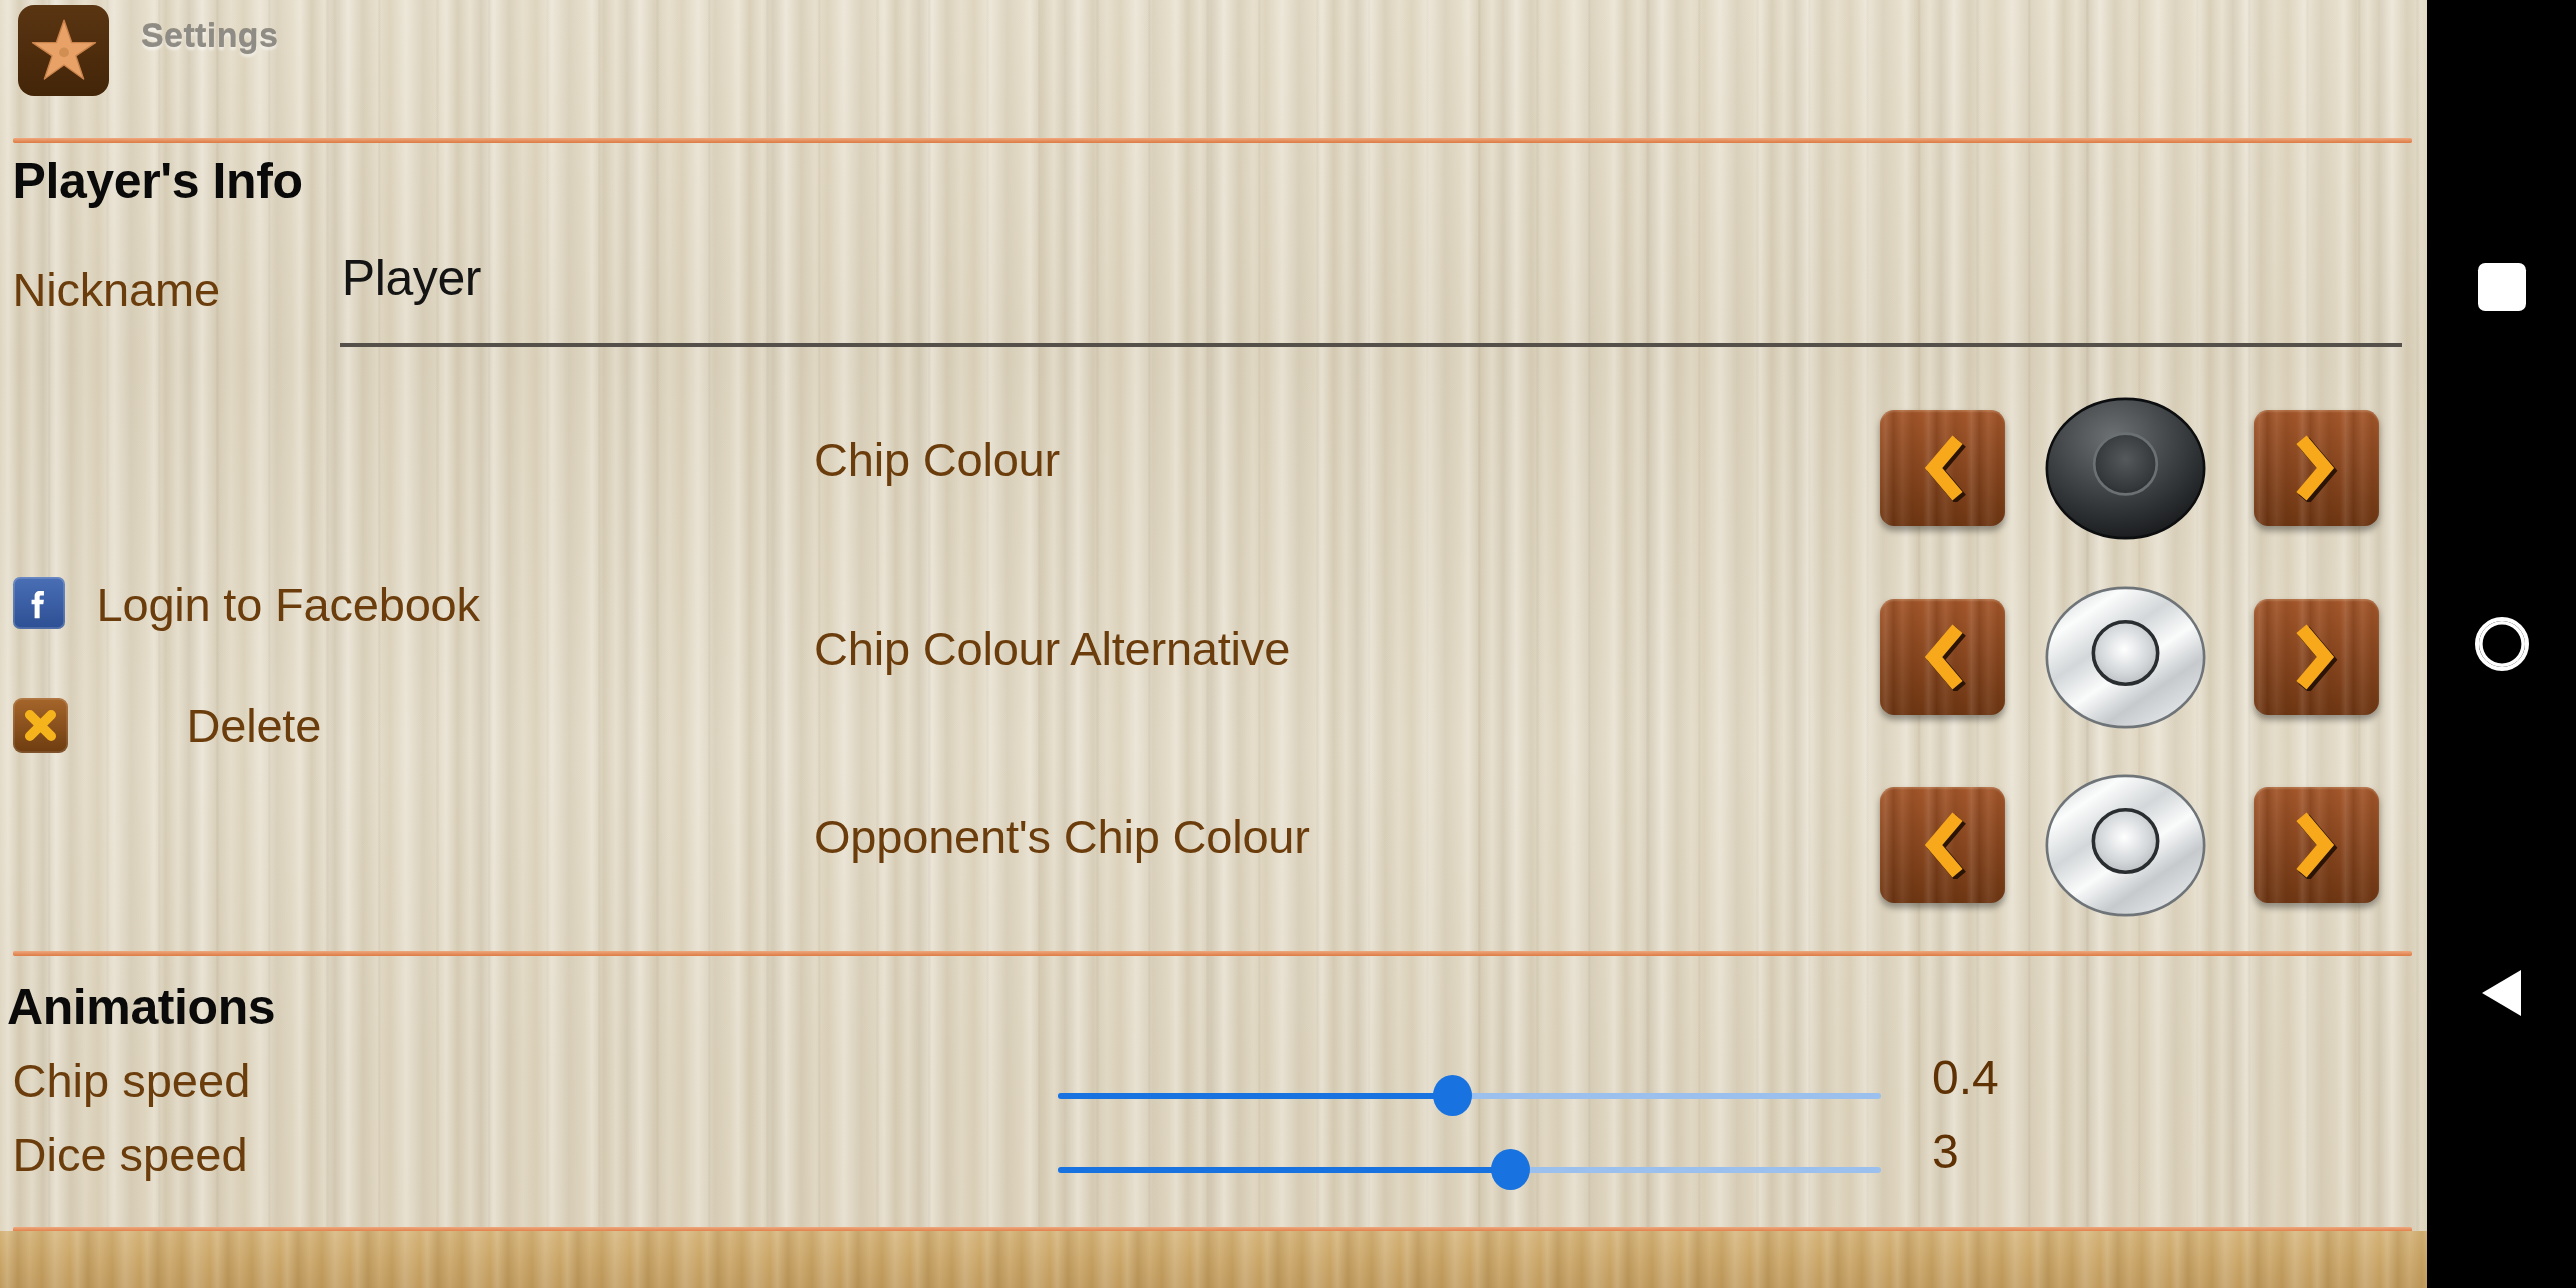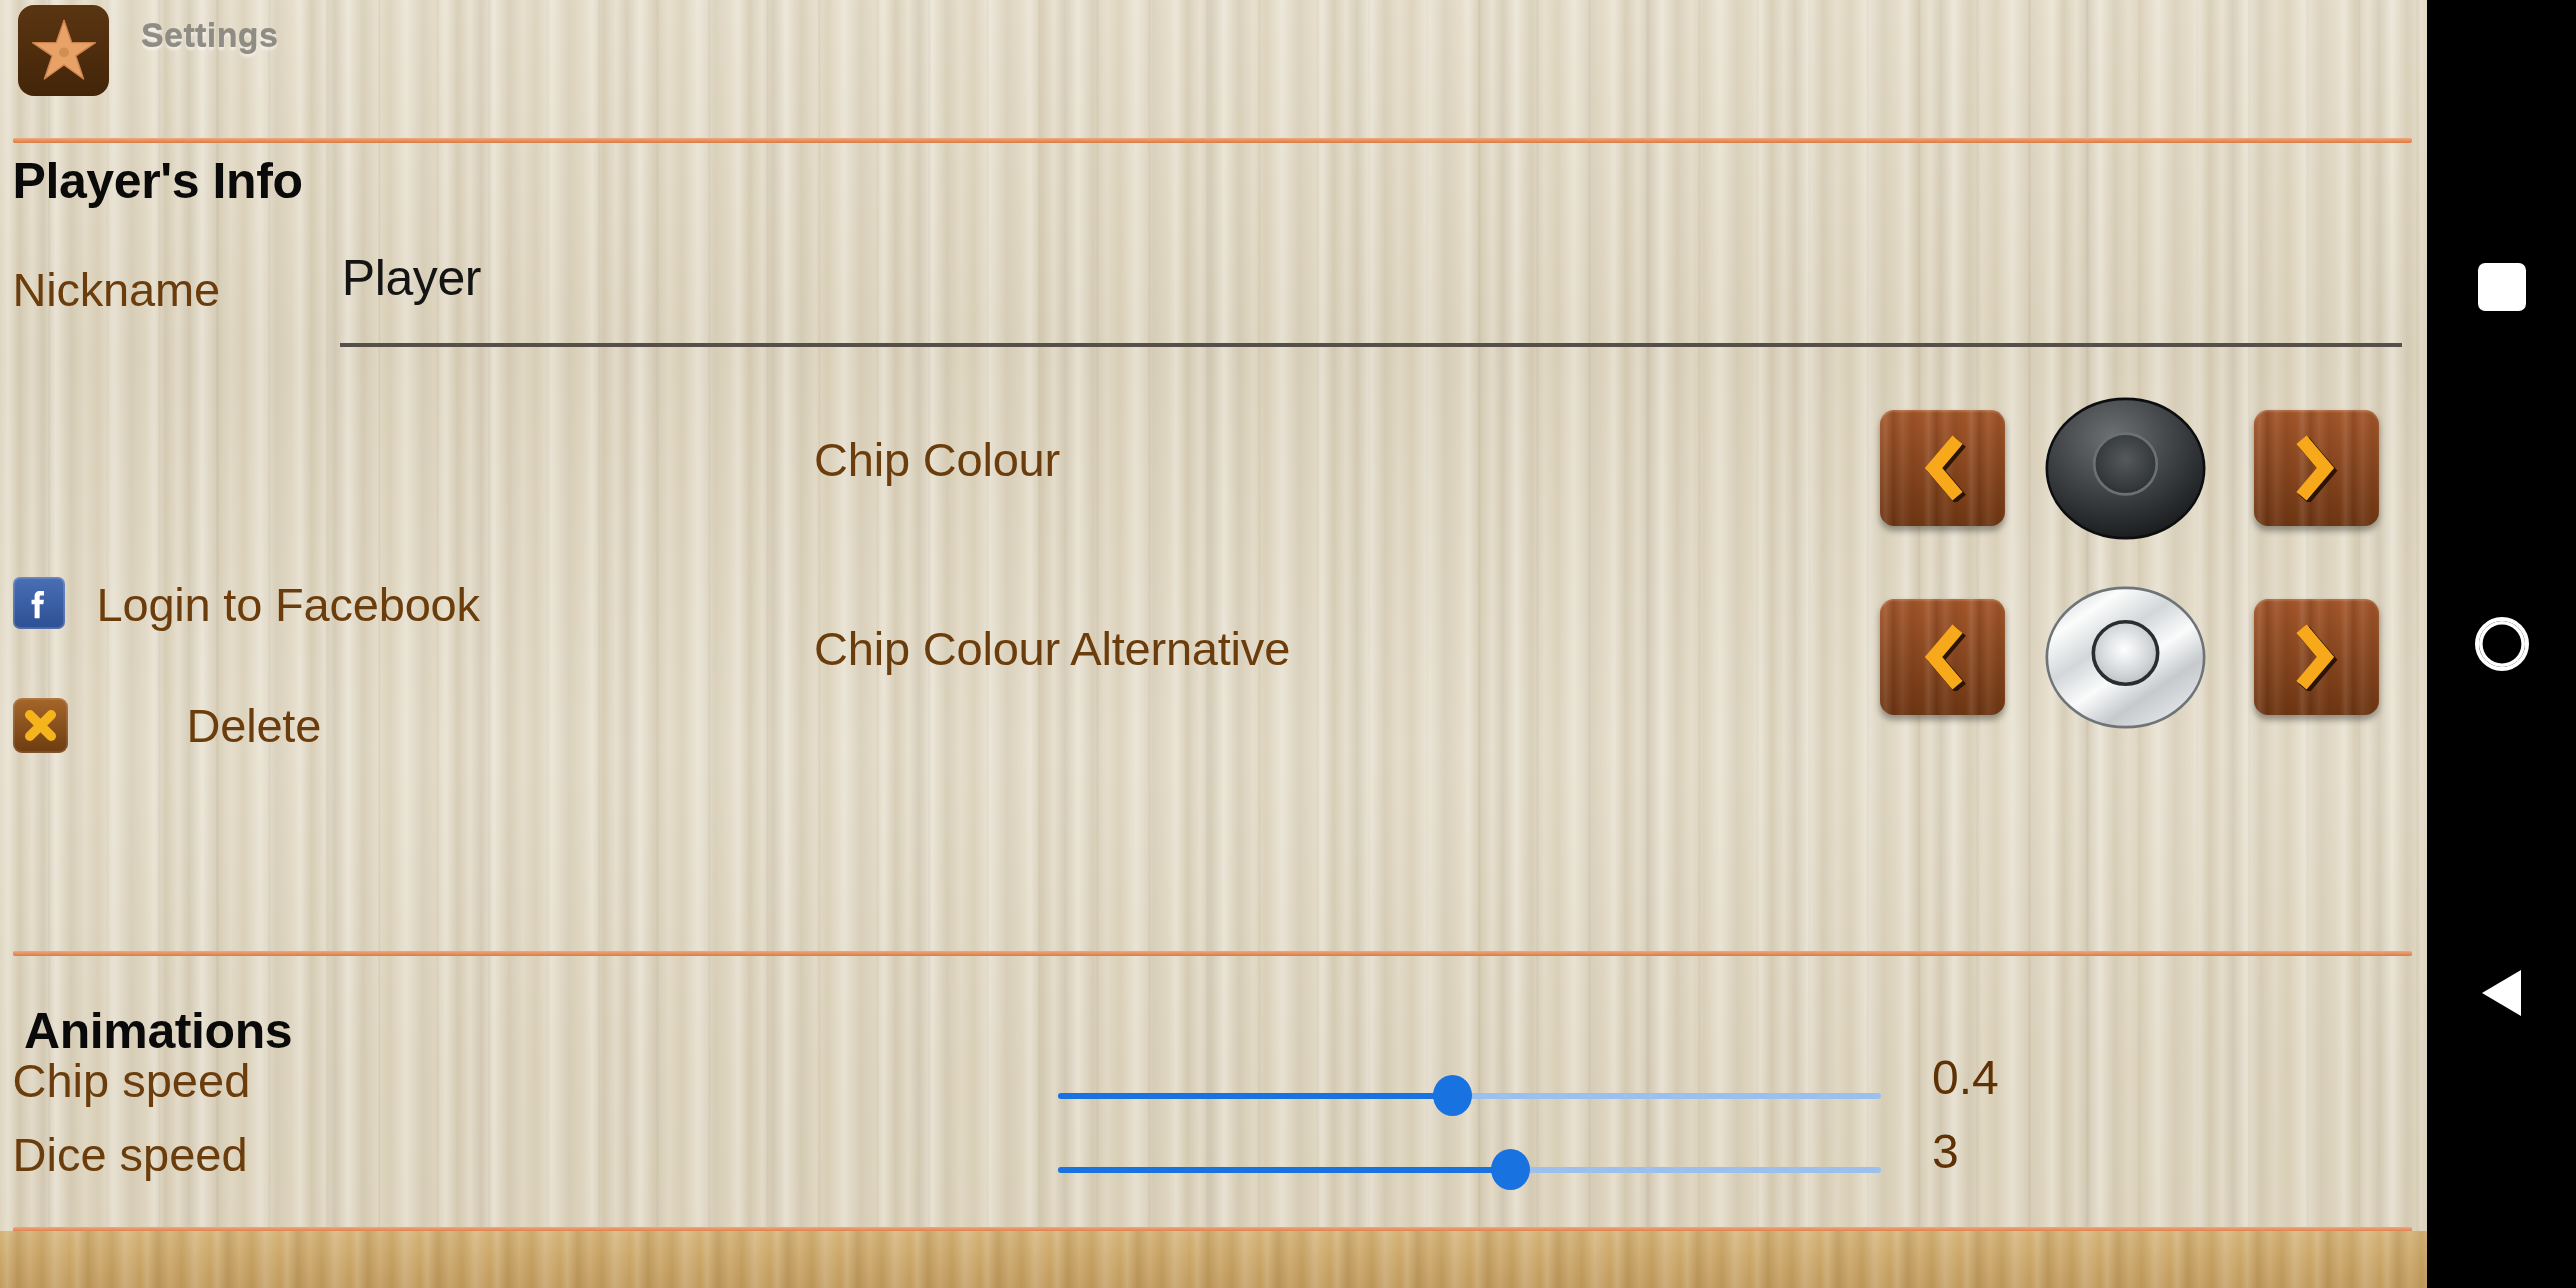--- a/index.html
+++ b/index.html
@@ -79,21 +79,21 @@
   
   .section-title {
     position:absolute; font-size:50px; font-weight:bold; color:#0a0a0a;
     letter-spacing:-0.4px;
   }
   .brown-label {
     position:absolute; font-size:47px; color:#6b3d0c; letter-spacing:-0.2px;
   }
 
   #title-player  { left:12.5px; top:152px; }
-  #title-anim    { left:24px; top:978px;margin-top:24px; }
+  #title-anim    { left:7px; top:978px; }
 
   #lbl-nickname  { left:12.5px; top:262px; }
 
   
   #nickname-field { position:absolute; left:340px; top:249px; width:2062px; height:98px; }
   #nickname-value {
     position:absolute; left:1.8px; top:0px;
     font-size:50px; color:#141414; letter-spacing:-0.4px;
   }
   #nickname-underline {
@@ -320,20 +320,42 @@
         </svg>
       </div>
       <button class="arrow-btn right">
         <svg viewBox="0 0 64 76" aria-hidden="true">
           <path d="M20 12 L42 38 L20 64" fill="none" stroke="#2b1405" stroke-width="16" stroke-linecap="square" transform="translate(3,3)"></path>
           <path d="M20 12 L42 38 L20 64" fill="none" stroke="#f7a81b" stroke-width="15" stroke-linecap="square"></path>
         </svg>
       </button>
     </div>
 
+    <div class="chip-row" id="chiprow-2">
+      <div class="chip-row-label">Opponent's Chip Colour</div>
+      <button class="arrow-btn left">
+        <svg viewBox="0 0 64 76" aria-hidden="true">
+          <path d="M44 12 L22 38 L44 64" fill="none" stroke="#2b1405" stroke-width="16" stroke-linecap="square" transform="translate(3,3)"></path>
+          <path d="M44 12 L22 38 L44 64" fill="none" stroke="#f7a81b" stroke-width="15" stroke-linecap="square"></path>
+        </svg>
+      </button>
+      <div class="chip-swatch">
+        <svg viewBox="0 0 182 160" aria-hidden="true">
+          <ellipse cx="91" cy="80" rx="88" ry="78" fill="url(#slvOuter)"></ellipse>
+          <ellipse cx="91" cy="80" rx="88" ry="78" fill="none" stroke="#6e7478" stroke-width="3"></ellipse>
+          <ellipse cx="91" cy="75" rx="36" ry="35" fill="url(#slvInner)" stroke="#2a2d2f" stroke-width="4"></ellipse>
+        </svg>
+      </div>
+      <button class="arrow-btn right">
+        <svg viewBox="0 0 64 76" aria-hidden="true">
+          <path d="M20 12 L42 38 L20 64" fill="none" stroke="#2b1405" stroke-width="16" stroke-linecap="square" transform="translate(3,3)"></path>
+          <path d="M20 12 L42 38 L20 64" fill="none" stroke="#f7a81b" stroke-width="15" stroke-linecap="square"></path>
+        </svg>
+      </button>
+    </div>
 
     <div class="divider" id="div-mid"></div>
 
     <div class="section-title" id="title-anim">Animations</div>
 
     <div class="slider-row" id="sliderrow-0">
       <div class="slider-label">Chip speed</div>
       <div class="slider-track-wrap">
         <div class="track-bg"></div>
         <div class="track-fill" style="width: 48%;"></div>

